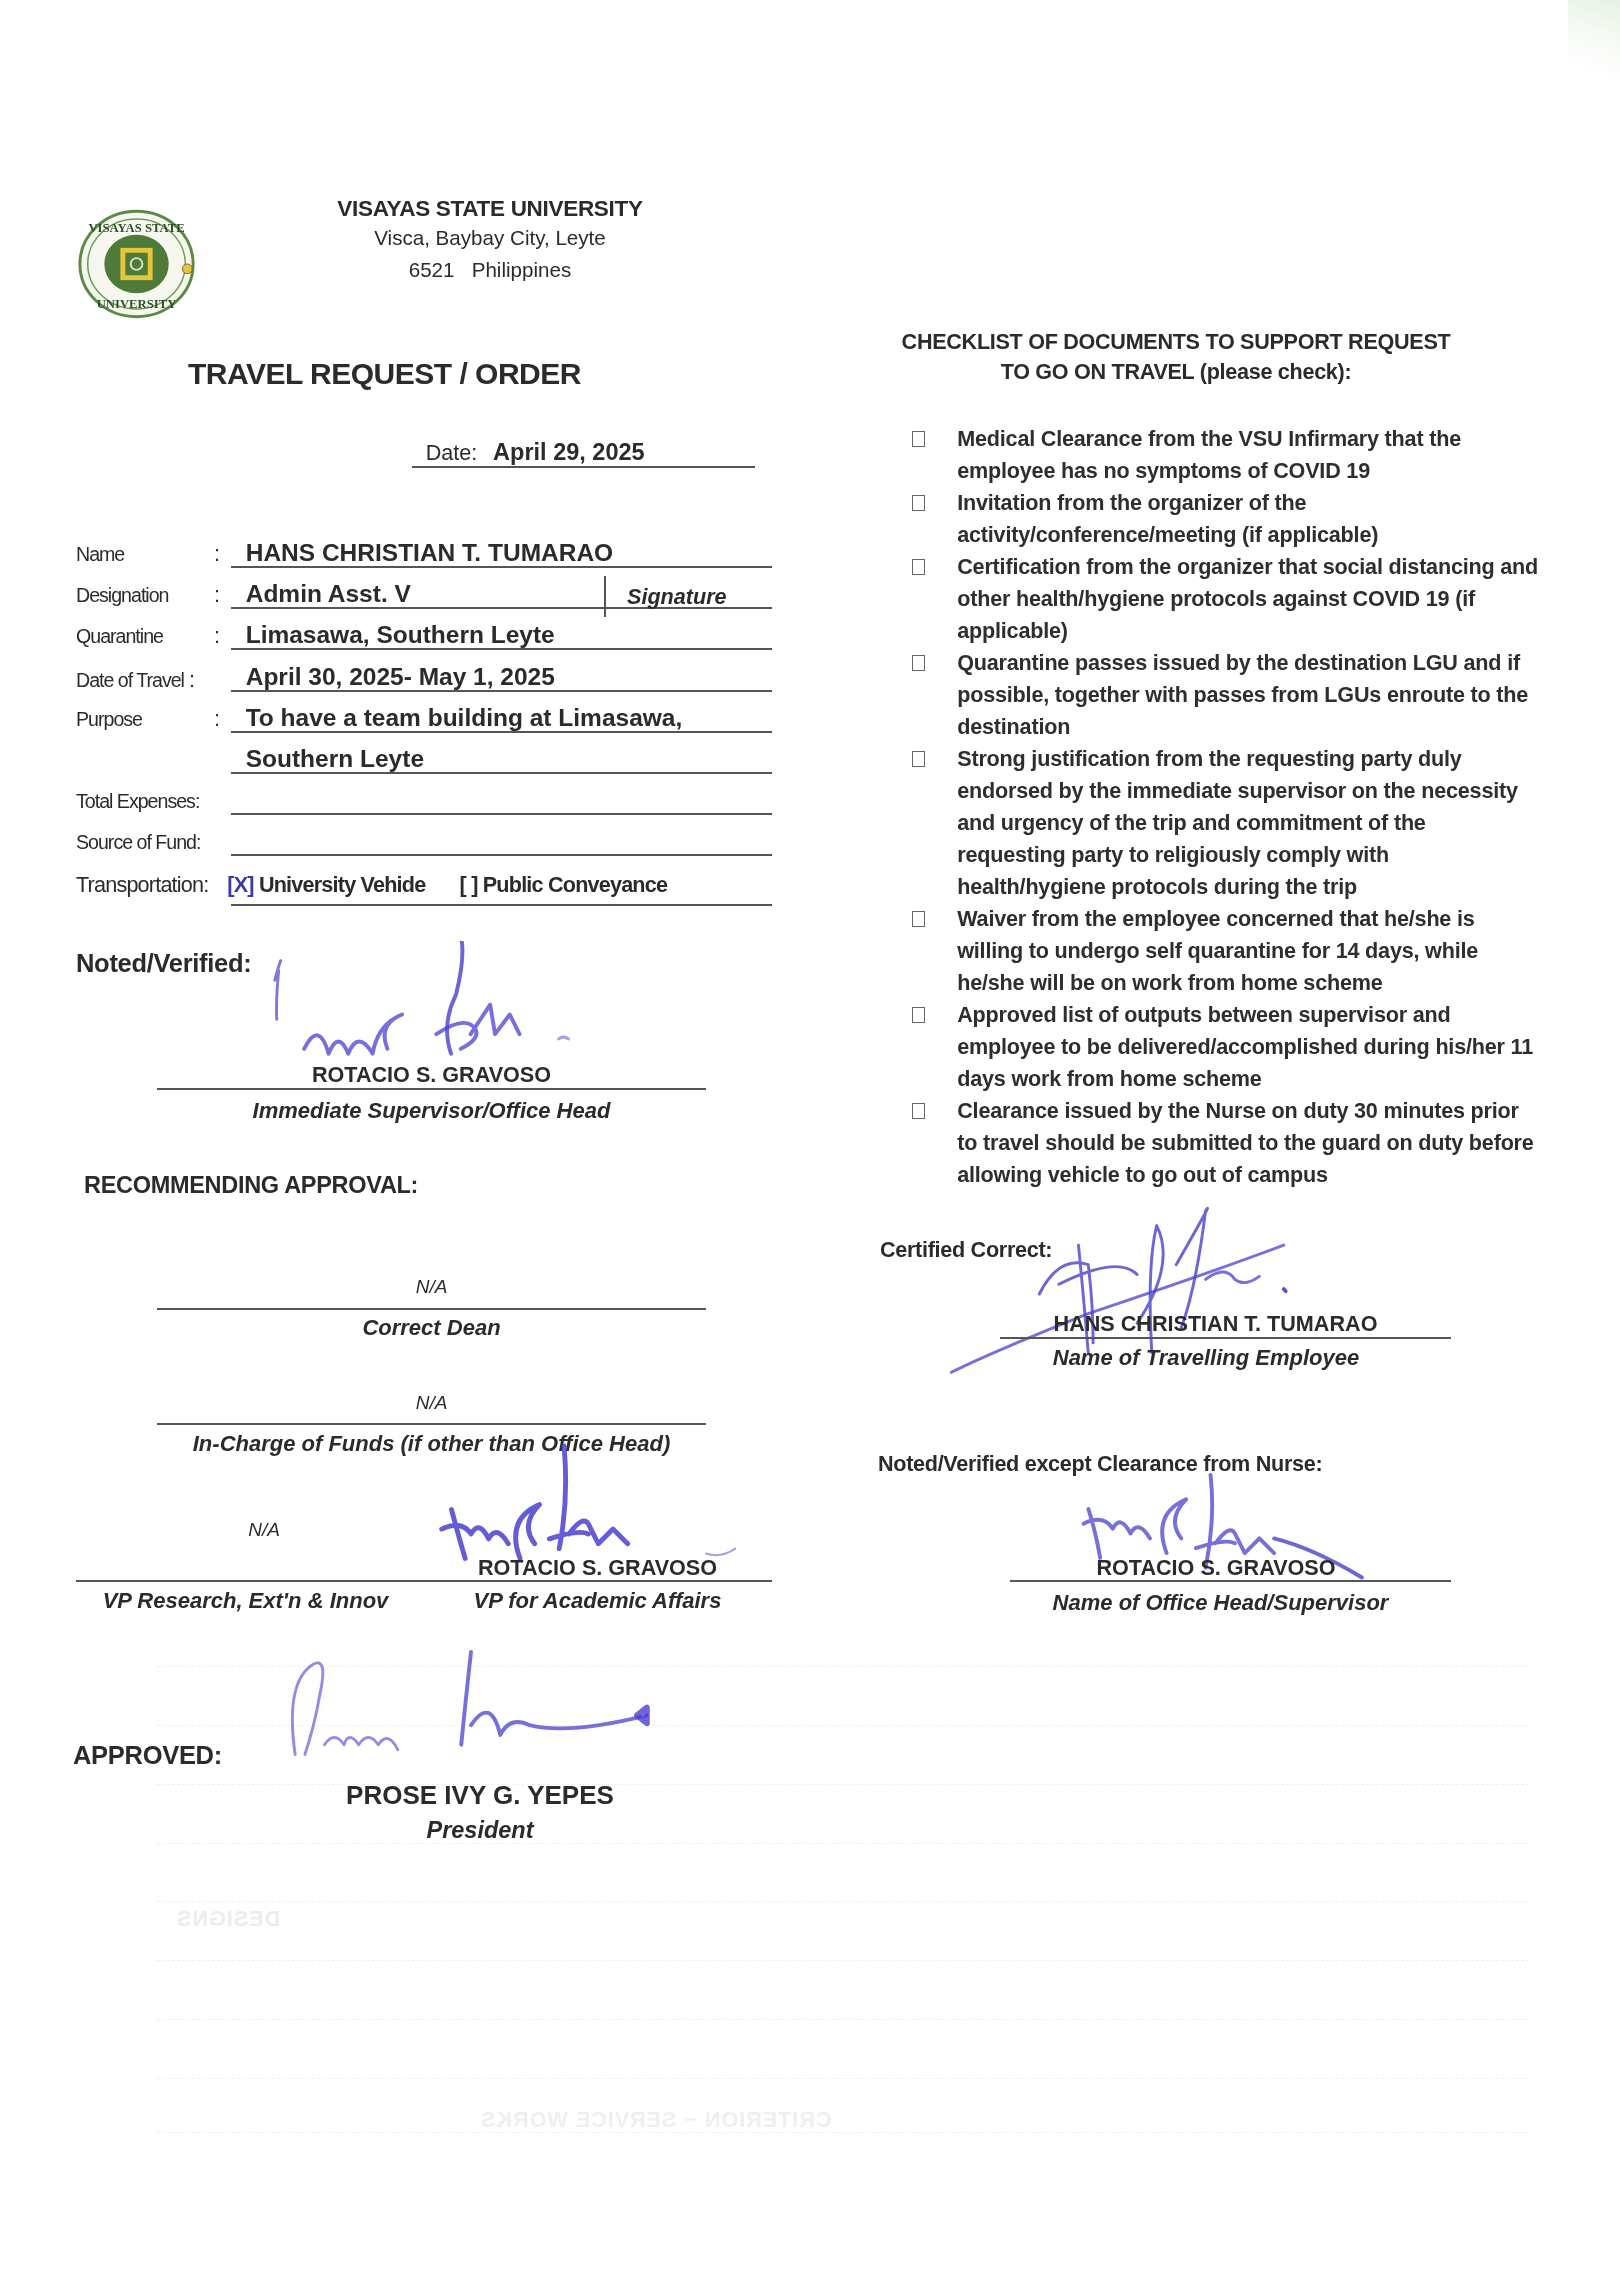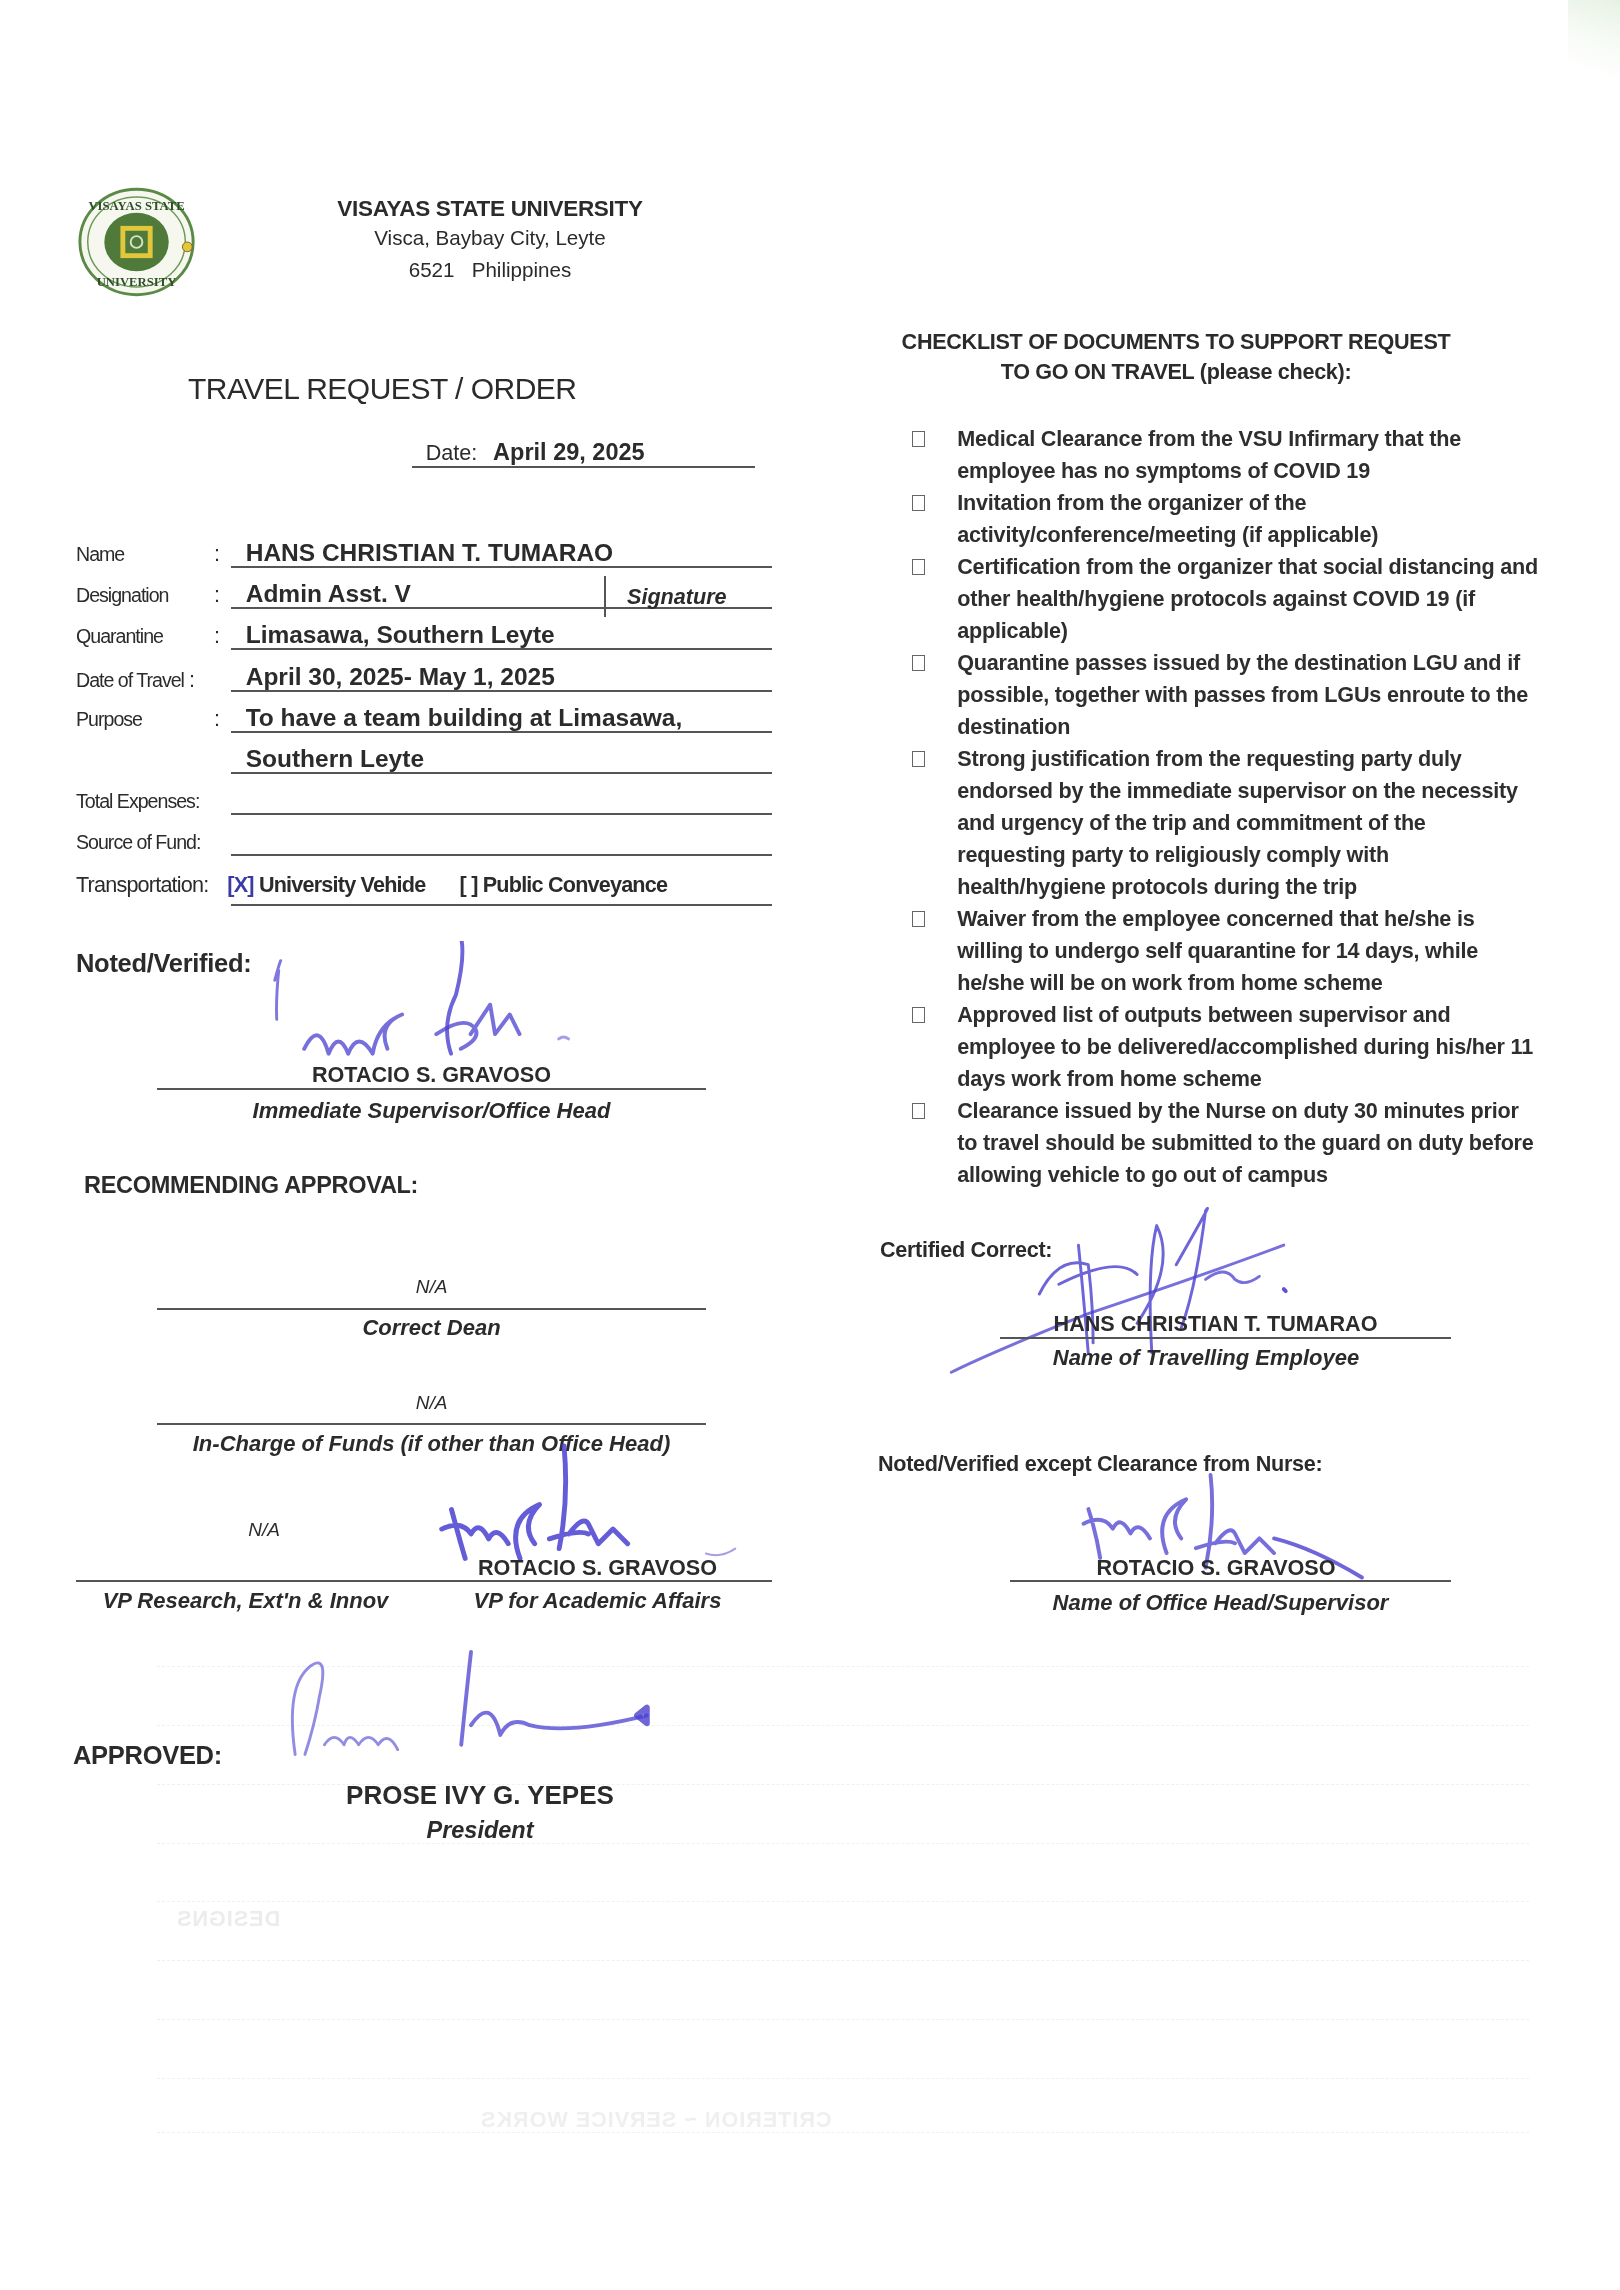--- a/index.html
+++ b/index.html
@@ -6,25 +6,25 @@
   html, body { width: 1620px; height: 2291px; background: #ffffff; }
   body {
     position: relative;
     font-family: "Liberation Sans", sans-serif;
     color: #2b2b2b;
     overflow: hidden;
   }
   .abs { position: absolute; }
 
   
-  .logo { left: 76px; top: 186px; width: 123px; height: 112px; }
+  .logo { left: 76px; top: 208px; width: 123px; height: 112px; }
   .univ-block { left: 294px; top: 196px; width: 392px; text-align: center; }
   .univ-name { font-size: 22.5px; font-weight: bold; letter-spacing: -0.3px; }
   .univ-addr { font-size: 20.6px; line-height: 32px; }
-  .doc-title { left: 188px; top: 372px; font-size: 30px; font-weight: normal; letter-spacing: -0.5px; }
+  .doc-title { left: 188px; top: 357px; font-size: 30px; font-weight: bold; letter-spacing: -0.5px; }
 
   
   .date-line { left: 412px; top: 439px; width: 343px; height: 29px; border-bottom: 2px solid #555; font-size: 21.6px; padding-left: 13.7px; }
   .date-line .lbl { margin-right: 9.8px; }
   .date-line .val { font-weight: bold; font-size: 23.5px; }
 
   
   .field-label { left: 76px; font-size: 19.6px; letter-spacing: -1px; }
   .field-colon { font-size: 21.6px; }
   .field-line { left: 231px; width: 541px; border-bottom: 2px solid #555; height: 31px; padding-left: 14.7px; font-size: 24.5px; font-weight: bold; line-height: 31px; white-space: nowrap; }

